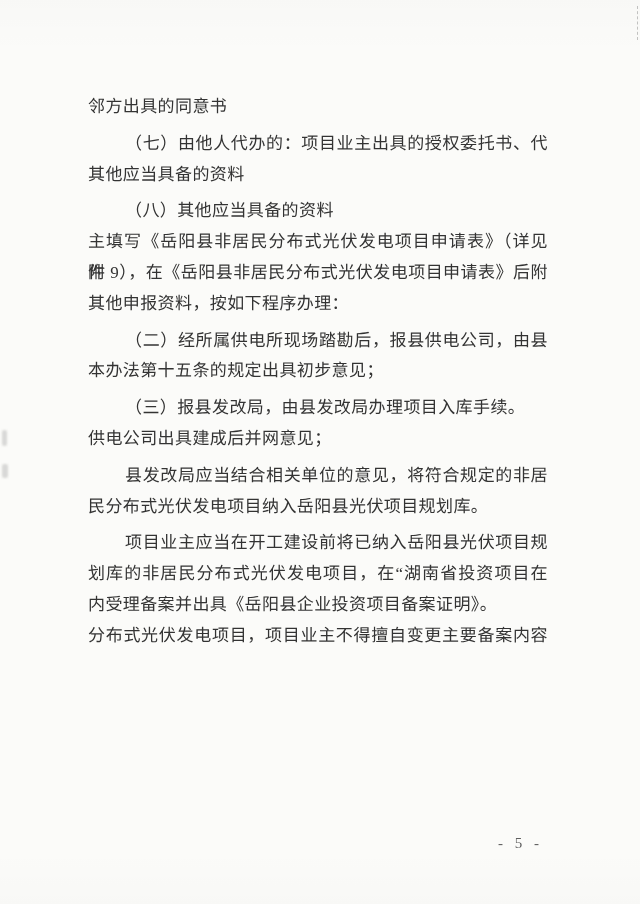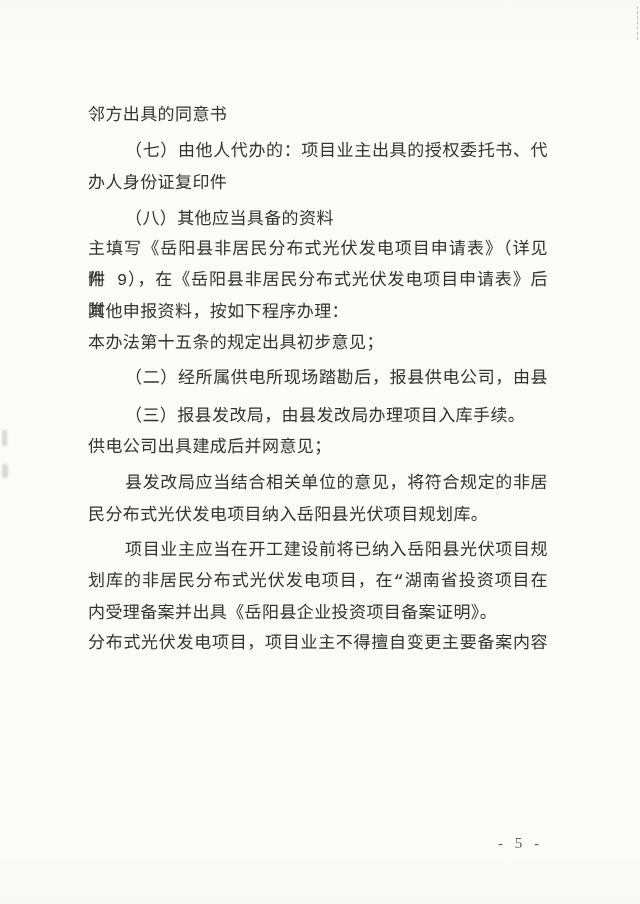--- a/index.html
+++ b/index.html
@@ -14,36 +14,35 @@
     font-family:"Liberation Serif","DejaVu Serif",serif;
     position:relative;overflow:hidden;
   }
   .page{
     position:absolute;inset:0;
     background:
       linear-gradient(180deg, rgba(0,0,0,0.012) 0%, rgba(0,0,0,0) 6%, rgba(0,0,0,0) 94%, rgba(0,0,0,0.012) 100%),
       var(--paper);
   }
   .text-block{
-    position:absolute;left:88px;top:100px;width:460px;
+    position:absolute;left:88px;top:92px;width:460px;
     color:var(--ink);
     font-size:17px;
     letter-spacing:0.4px;
   }
   .ln{
     height:30.8px;line-height:30.8px;
     text-align:justify;
     text-justify:inter-character;
     white-space:nowrap;
     overflow:visible;
   }
   .ln.fill{
     white-space:normal;
     text-align-last:justify;
-    font-family:Liberation Mono, monospace;
   }
   .ln.ind{
     margin-top:6px;
     text-indent:37px;
   }
   .footer{
     position:absolute;left:498px;top:834px;
     color:var(--footer_ink);
     font-size:15px;letter-spacing:4px;line-height:18px;
     font-family:"Liberation Serif","DejaVu Serif",serif;
@@ -61,27 +60,27 @@
   }
 </style>
 </head>
 <body>
 
 <div class="page">
 
   <div class="text-block">
     <div class="ln">邻方出具的同意书</div>
     <div class="ln ind fill">（七）由他人代办的：项目业主出具的授权委托书、代</div>
-    <div class="ln">办人身份证复印件</div>
+    <div class="ln">其他应当具备的资料</div>
     <div class="ln ind">（八）其他应当具备的资料</div>
     <div class="ln fill">主填写《岳阳县非居民分布式光伏发电项目申请表》（详见附</div>
     <div class="ln fill">件 9），在《岳阳县非居民分布式光伏发电项目申请表》后附</div>
     <div class="ln">其他申报资料，按如下程序办理：</div>
+    <div class="ln ind fill">（二）经所属供电所现场踏勘后，报县供电公司，由县</div>
     <div class="ln">本办法第十五条的规定出具初步意见；</div>
-    <div class="ln ind fill">（二）经所属供电所现场踏勘后，报县供电公司，由县</div>
     <div class="ln ind">（三）报县发改局，由县发改局办理项目入库手续。</div>
     <div class="ln">供电公司出具建成后并网意见；</div>
     <div class="ln ind fill">县发改局应当结合相关单位的意见，将符合规定的非居</div>
     <div class="ln">民分布式光伏发电项目纳入岳阳县光伏项目规划库。</div>
     <div class="ln ind fill">项目业主应当在开工建设前将已纳入岳阳县光伏项目规</div>
     <div class="ln fill">划库的非居民分布式光伏发电项目，在“湖南省投资项目在</div>
     <div class="ln">内受理备案并出具《岳阳县企业投资项目备案证明》。</div>
     <div class="ln fill">分布式光伏发电项目，项目业主不得擅自变更主要备案内容</div>
   </div>
 

